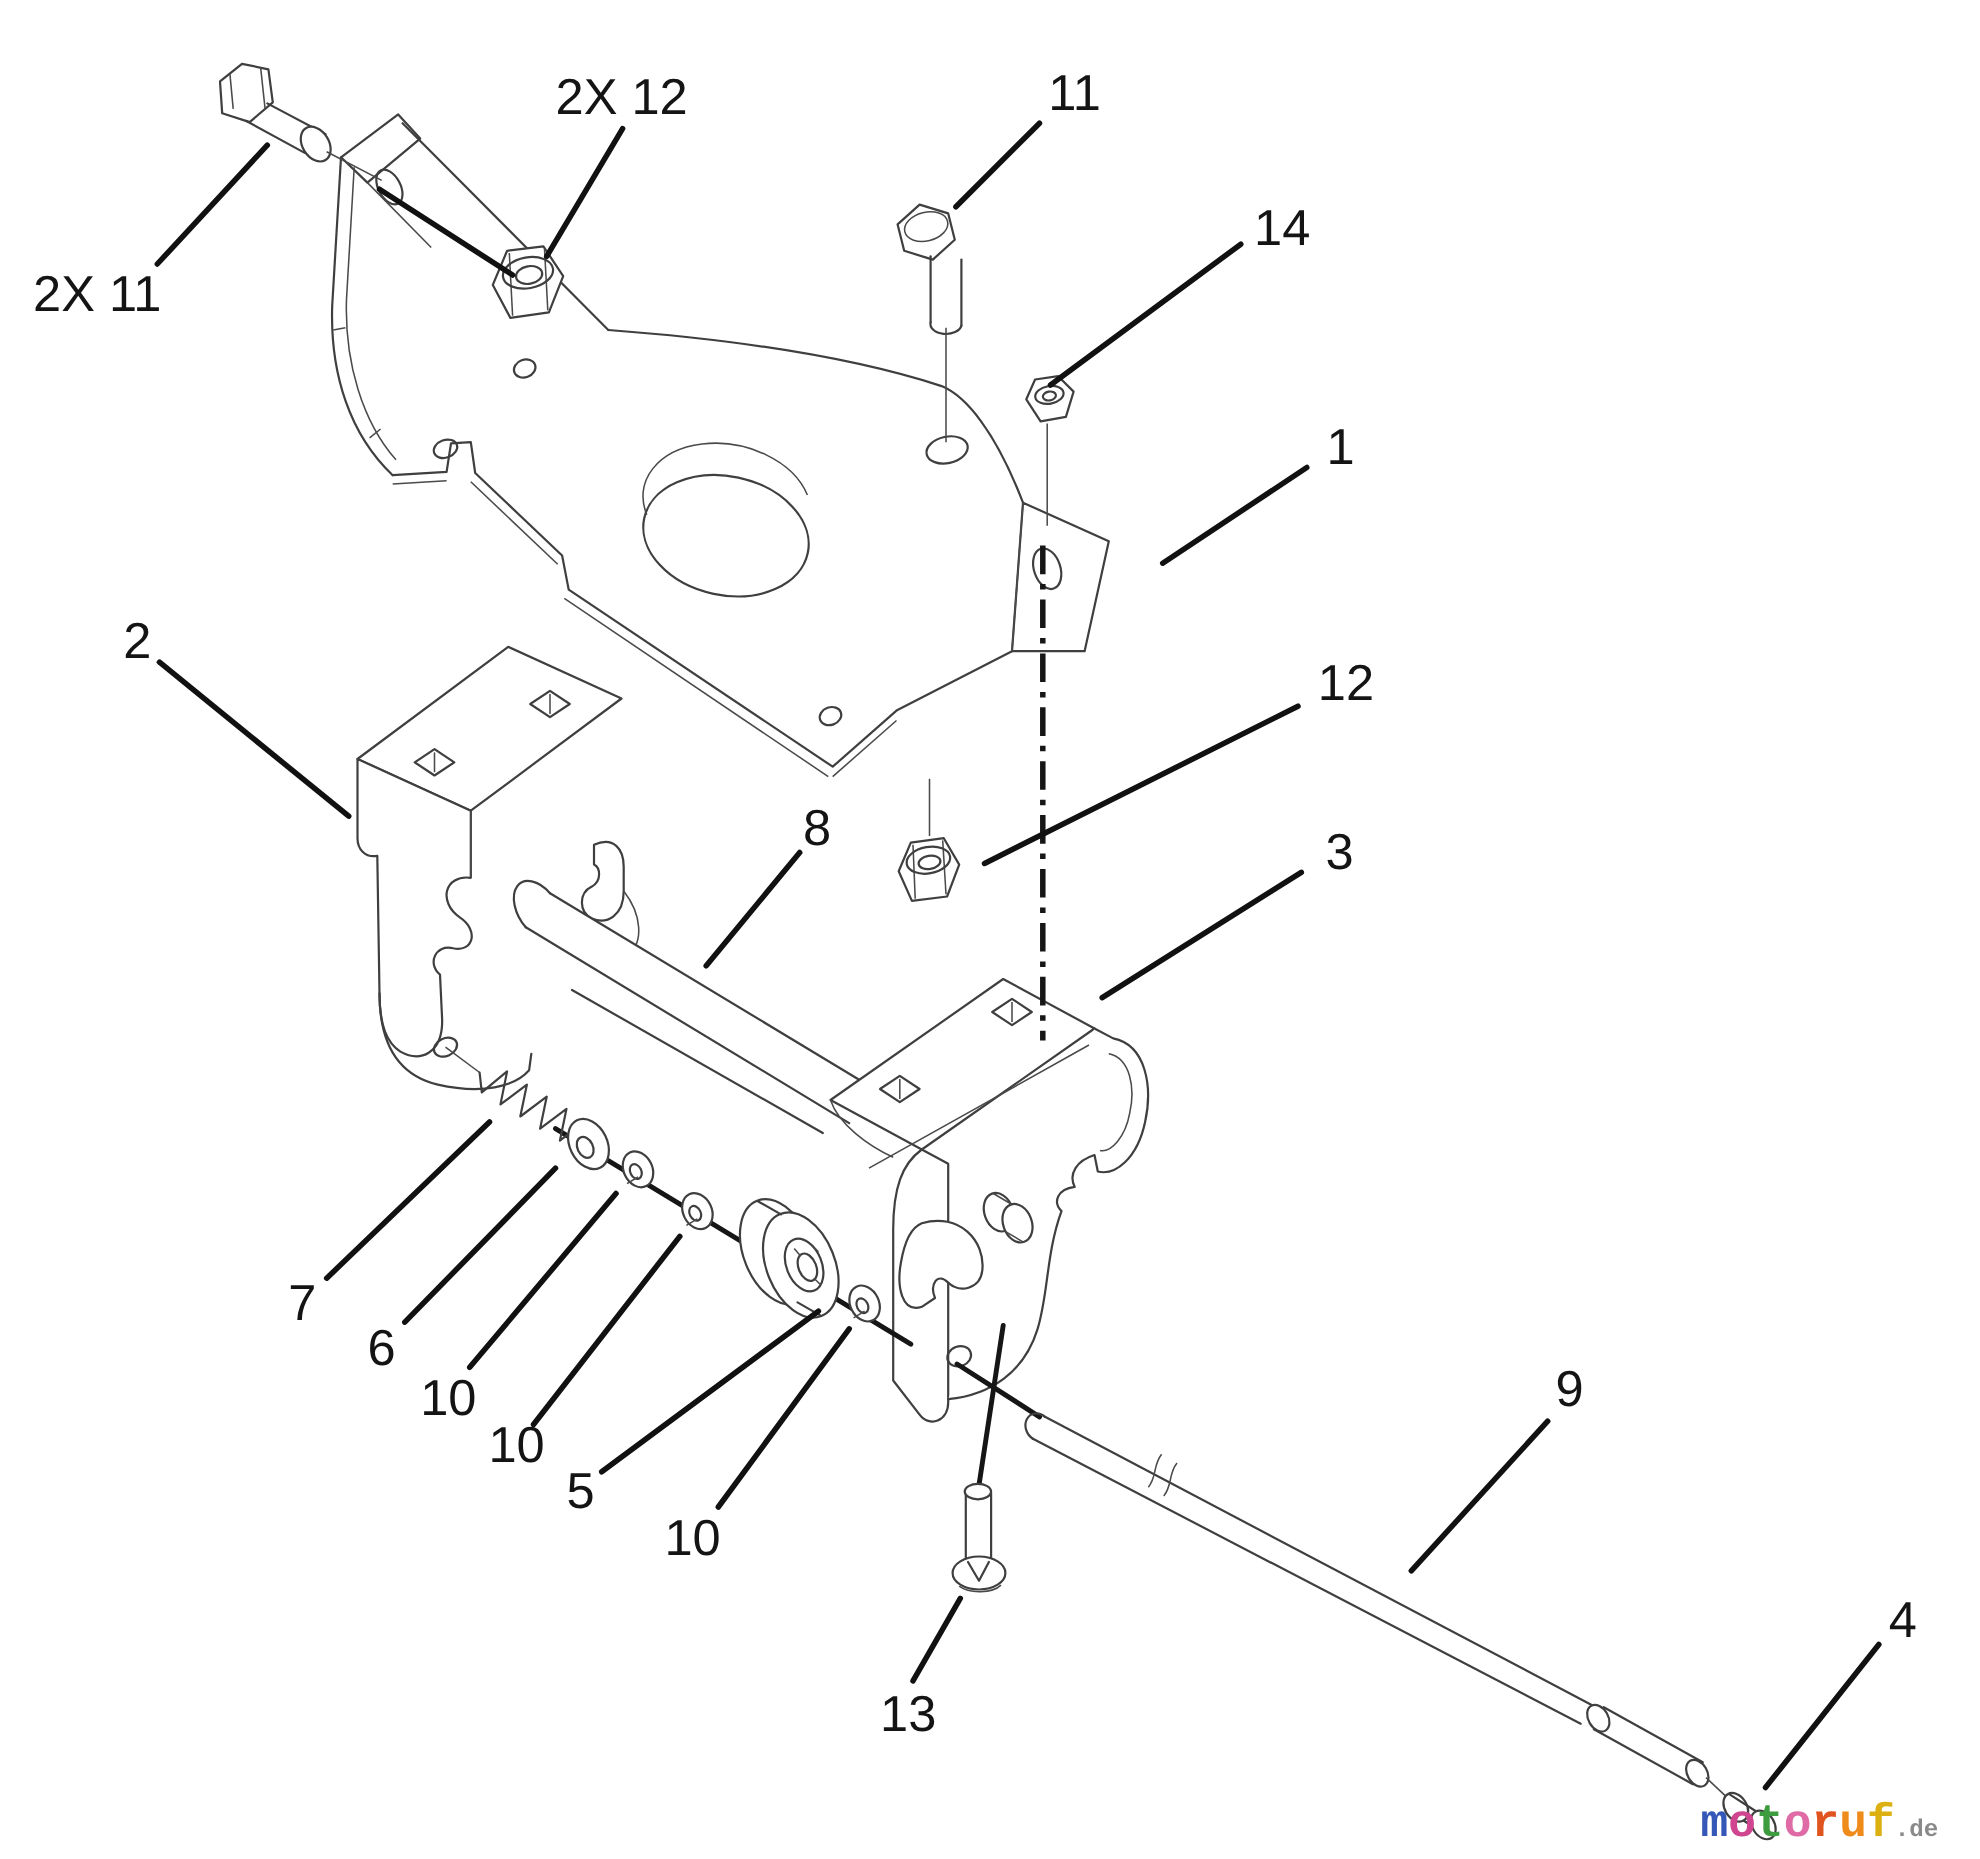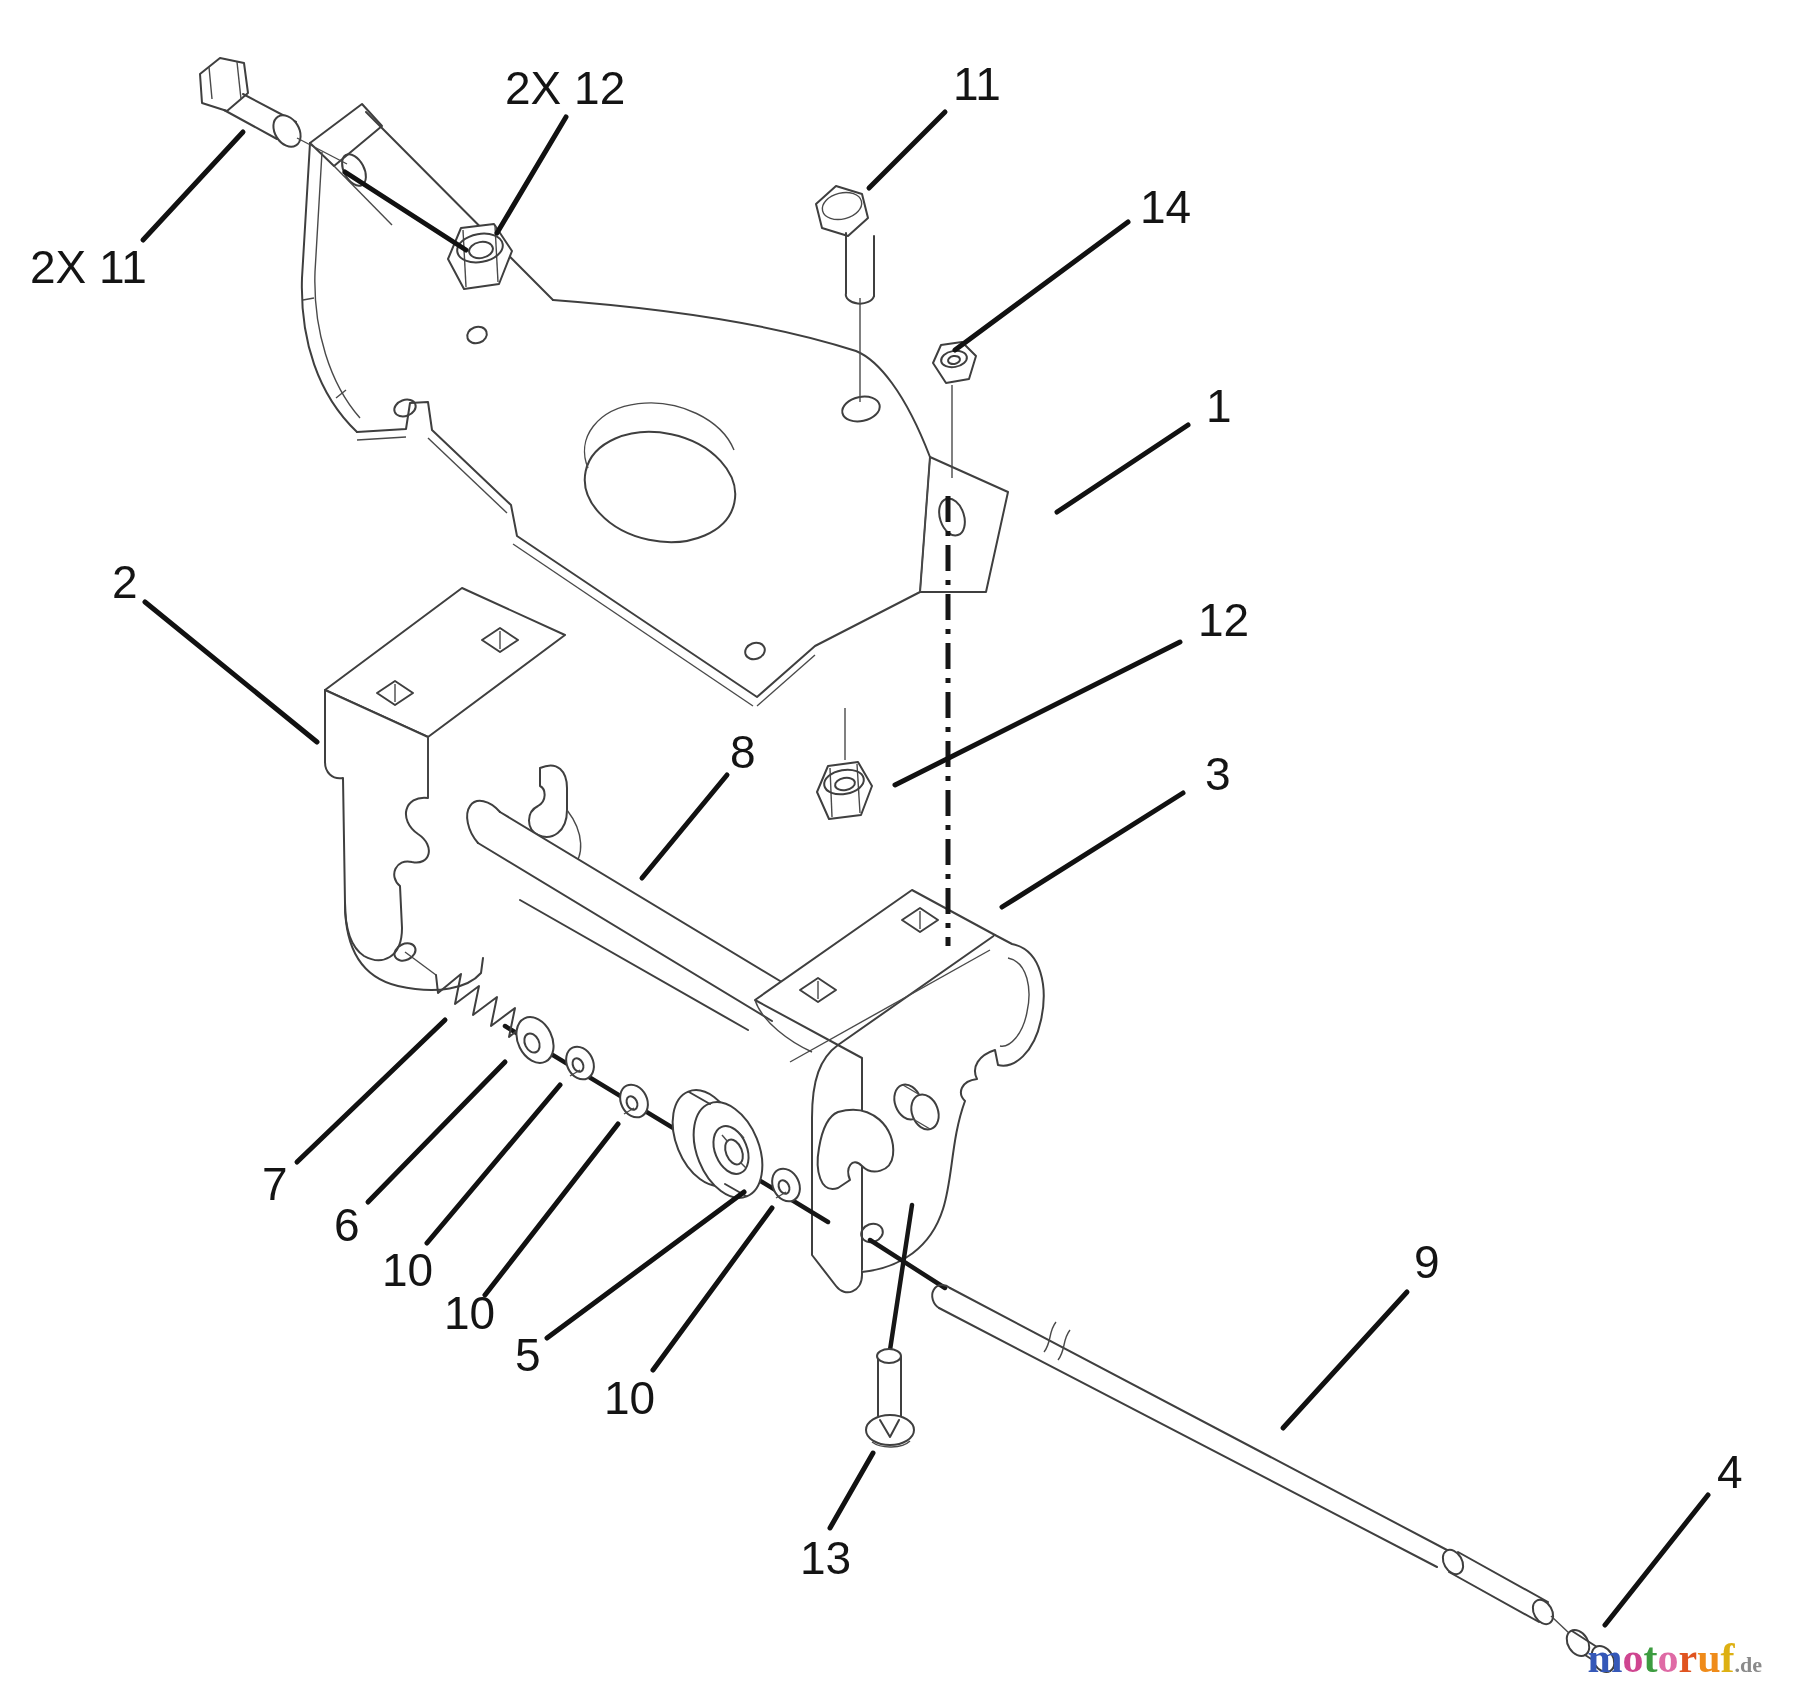--- a/index.html
+++ b/index.html
@@ -5,21 +5,21 @@
   html,body{margin:0;padding:0;background:#fff;}
   #stage{position:relative;width:1800px;height:1690px;background:#fff;overflow:hidden;
          font-family:"Liberation Sans",sans-serif;}
   svg{position:absolute;left:0;top:0;}
   .outline{fill:none;stroke:#3f3f3f;stroke-width:2;stroke-linejoin:round;stroke-linecap:round;}
   .outlinew{fill:#ffffff;stroke:#3f3f3f;stroke-width:2;stroke-linejoin:round;stroke-linecap:round;}
   .thin{fill:none;stroke:#4a4a4a;stroke-width:1.4;}
   .leader{stroke:#111;stroke-width:5;stroke-linecap:round;}
   .axisline{stroke:#161616;stroke-width:4.5;stroke-linecap:round;}
   .callout-label{font-family:"Liberation Sans",sans-serif;font-size:46px;fill:#141414;}
-  #brand{position:absolute;right:38px;bottom:8px;font-family:Liberation Serif, serif;
+  #brand{position:absolute;right:38px;bottom:8px;font-family:Liberation Mono, monospace;
          font-weight:bold;font-size:42px;letter-spacing:0px;user-select:none;margin-top:32px;}
   #brand .suffix{font-size:22px;font-weight:bold;}
 </style>
 </head>
 <body>
 
 <div id="stage">
 <svg width="1800" height="1690" viewBox="0 0 1800 1690">
 
   <g>

